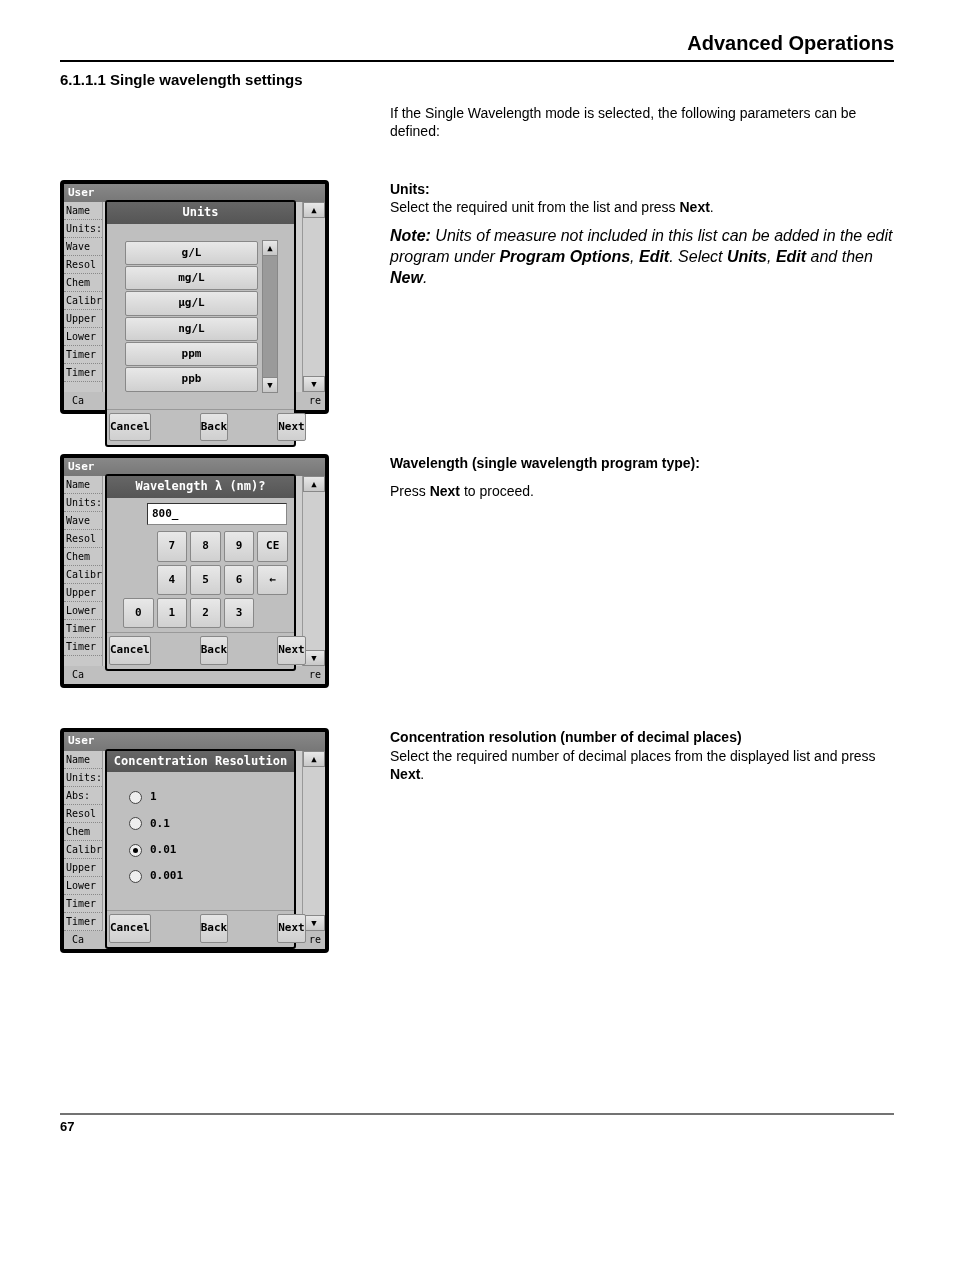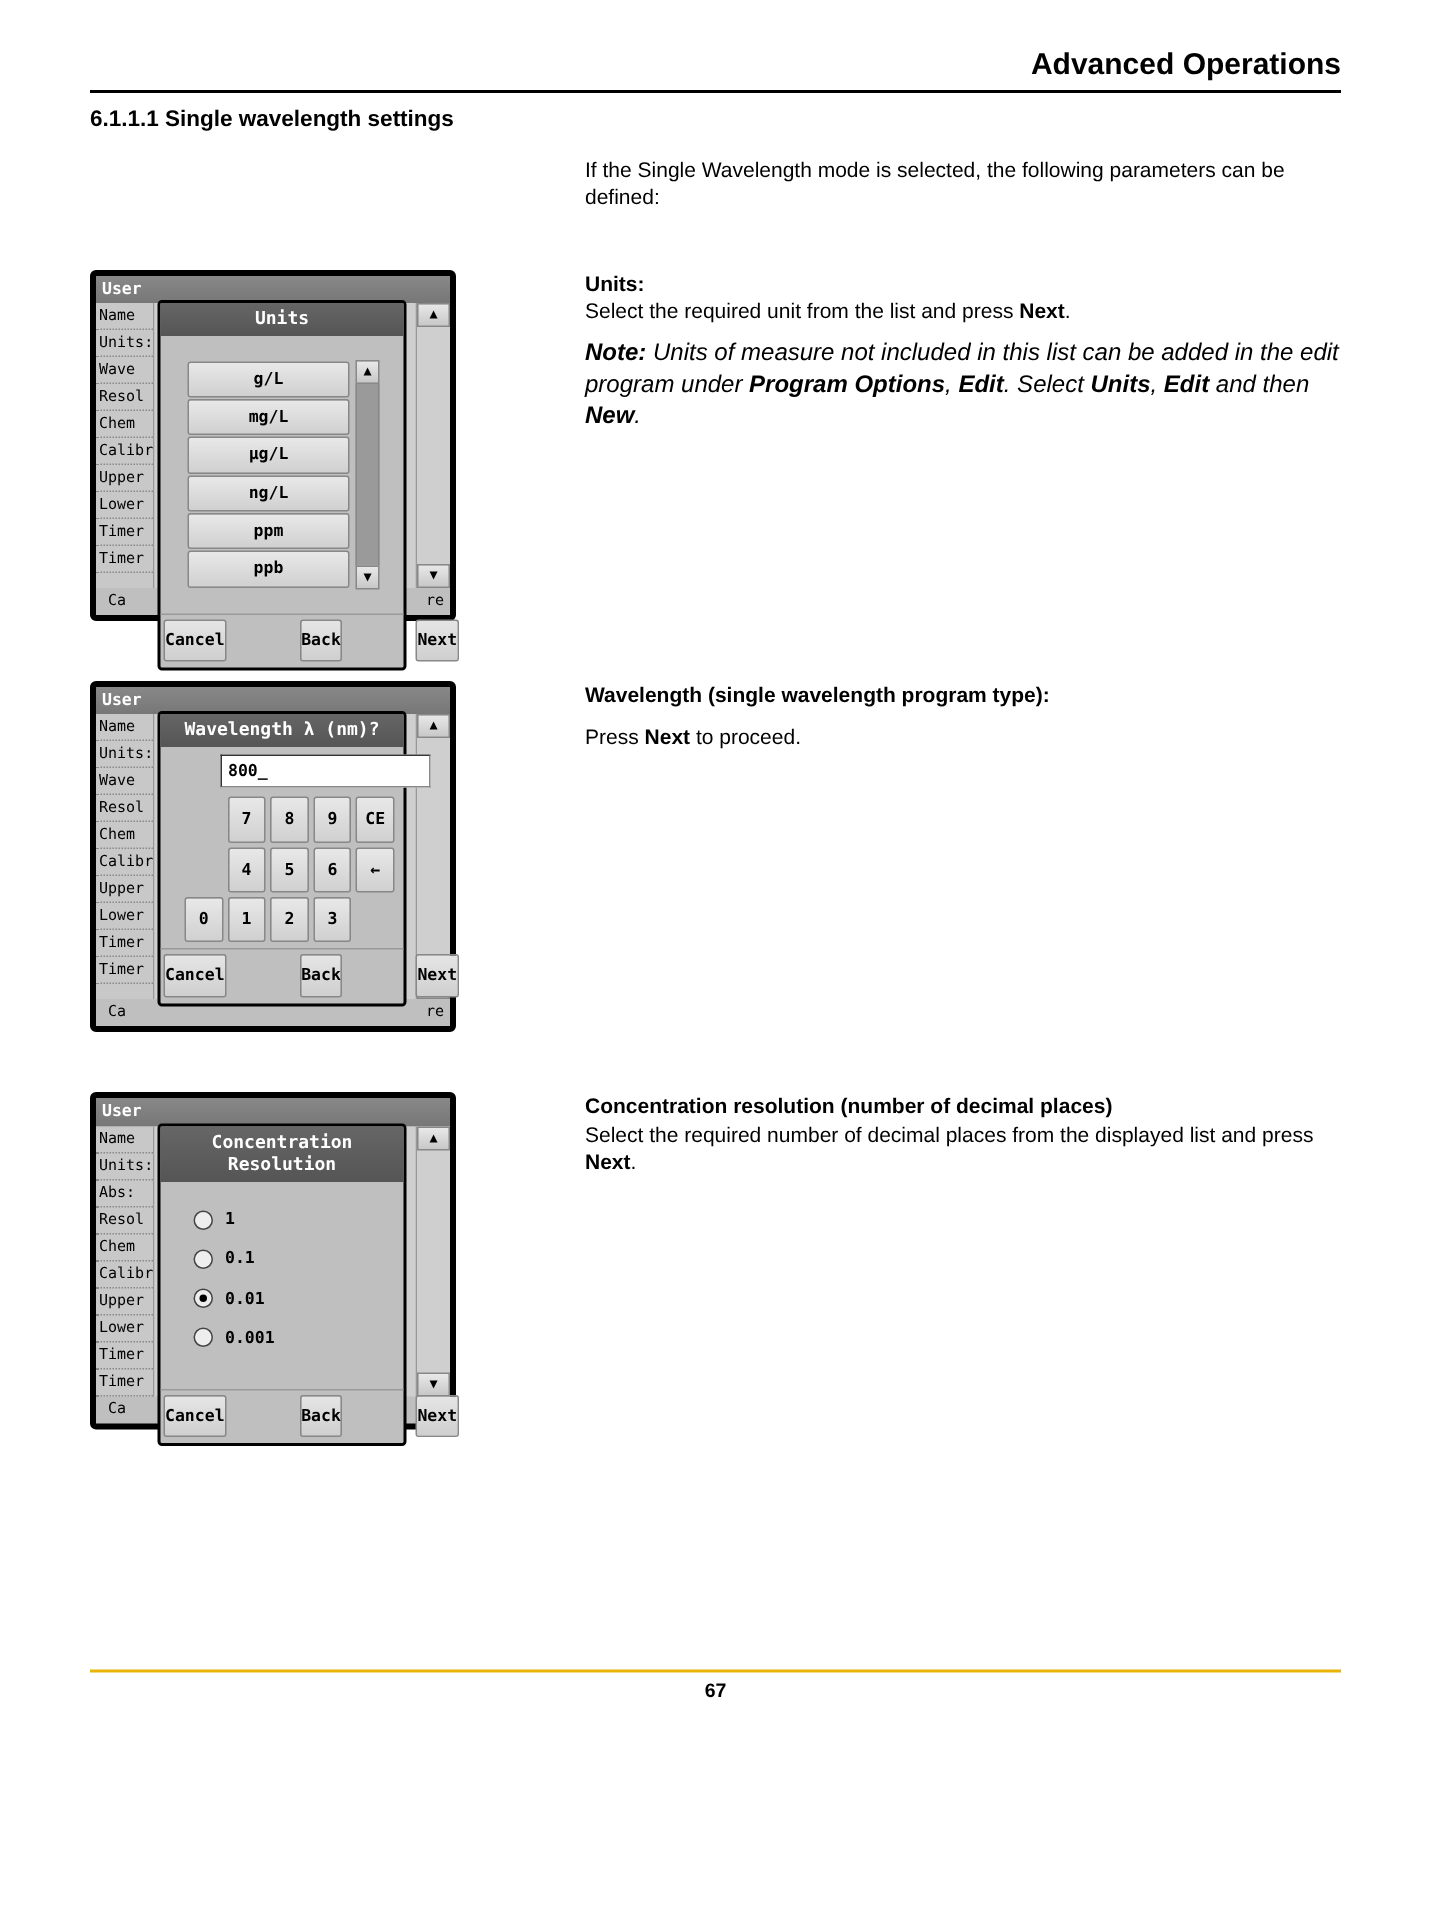--- a/index.html
+++ b/index.html
@@ -40,21 +40,21 @@
     .text-col { flex: 1; }
     .text-col p { margin: 0 0 10px 0; }
     .text-col .h { font-weight: bold; }
     .note { font-style: italic; font-size: 16px; }
     .note .nb { font-weight: bold; font-style: italic; }
 
     
     .device {
       border: 4px solid #000;
       border-radius: 4px;
-      width: 244px;
+      width: 269px;
       background: #bfbfbf;
       font-family: "Lucida Console", Monaco, monospace;
       font-size: 11px;
       position: relative;
       box-sizing: border-box;
     }
     .dev-top {
       color: #fff;
       font-weight: bold;
       padding: 2px 4px;
@@ -193,23 +193,23 @@
       font-weight:bold;
       font-size:11px;
     }
     .rdot {
       width:11px; height:11px; border:1px solid #444; border-radius:50%;
       background:#eee; margin-right:8px; display:inline-flex; align-items:center; justify-content:center;
     }
     .rdot.sel::after { content:""; width:5px; height:5px; background:#000; border-radius:50%; display:block; }
 
     .page-foot {
-      border-top:2px solid #eab308;
+      border-top:2px solid #737373;
       margin-top:160px;
-      text-align:center;
+      text-align:left;
       font-weight:bold;
       padding-top:4px;
       font-size:13px;
     }
   </style>
 </head>
 <body>
 
 <div class="header-title">Advanced Operations</div>
 <div class="header-line"></div>

